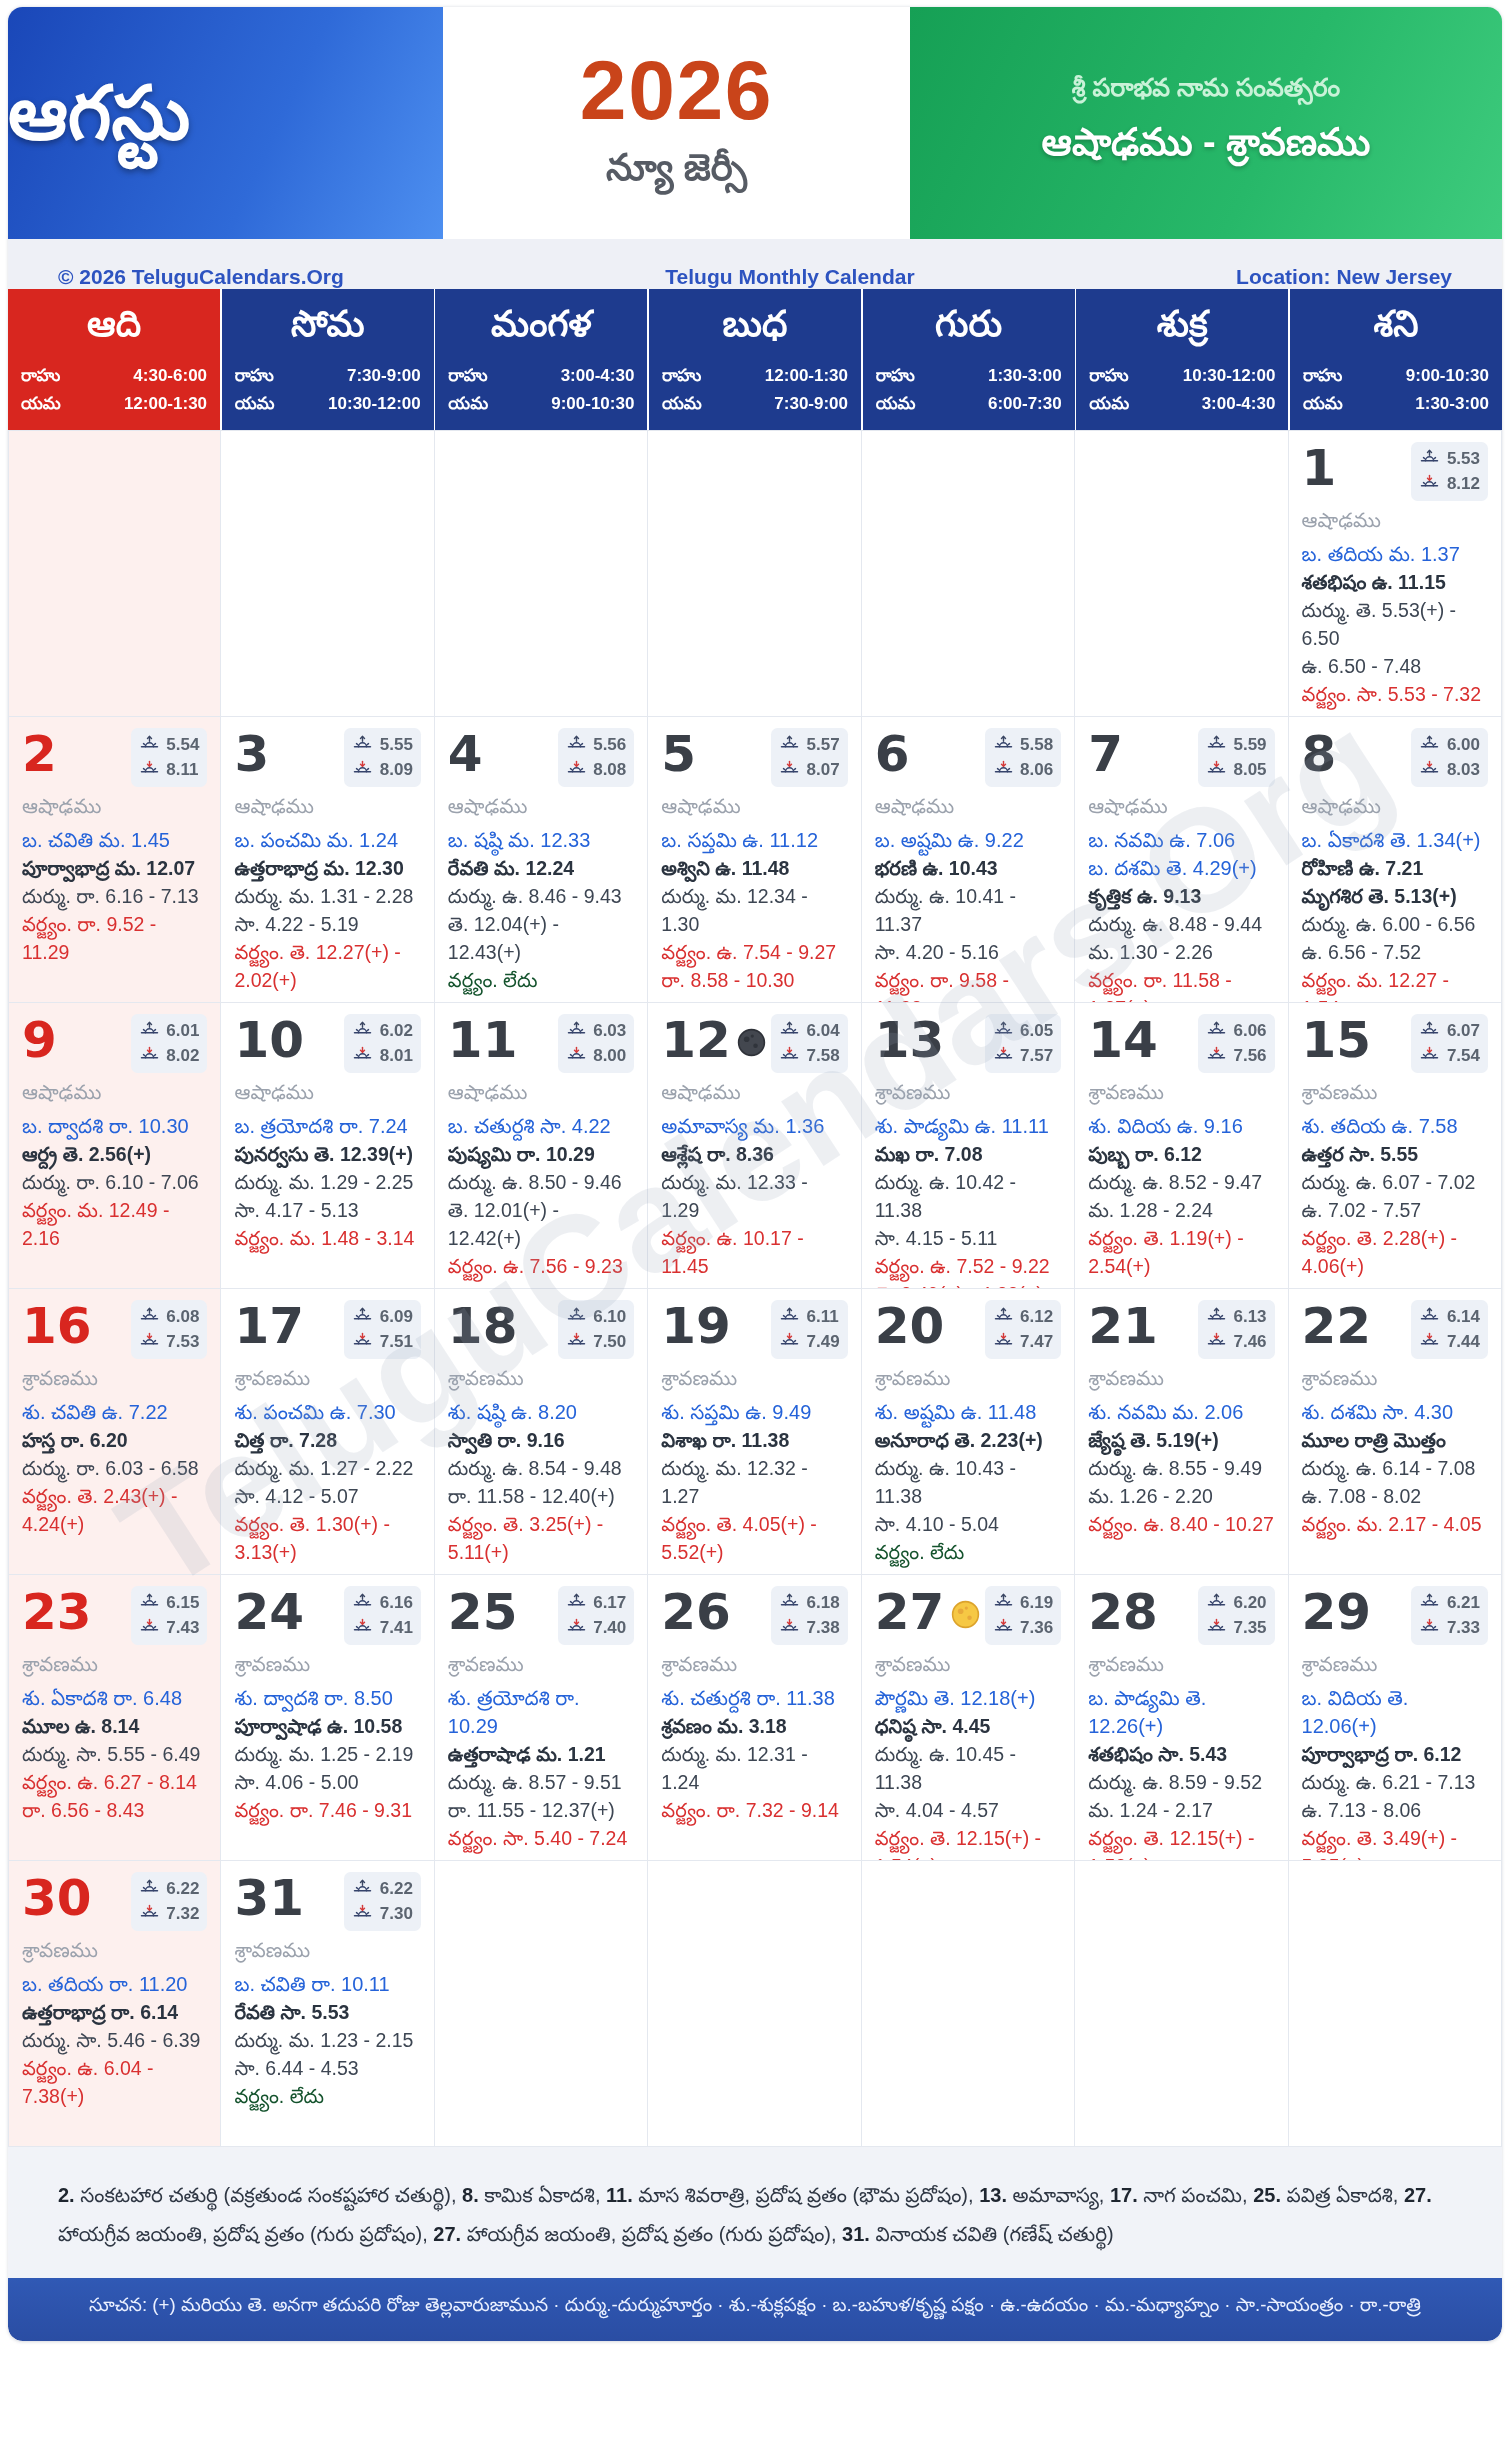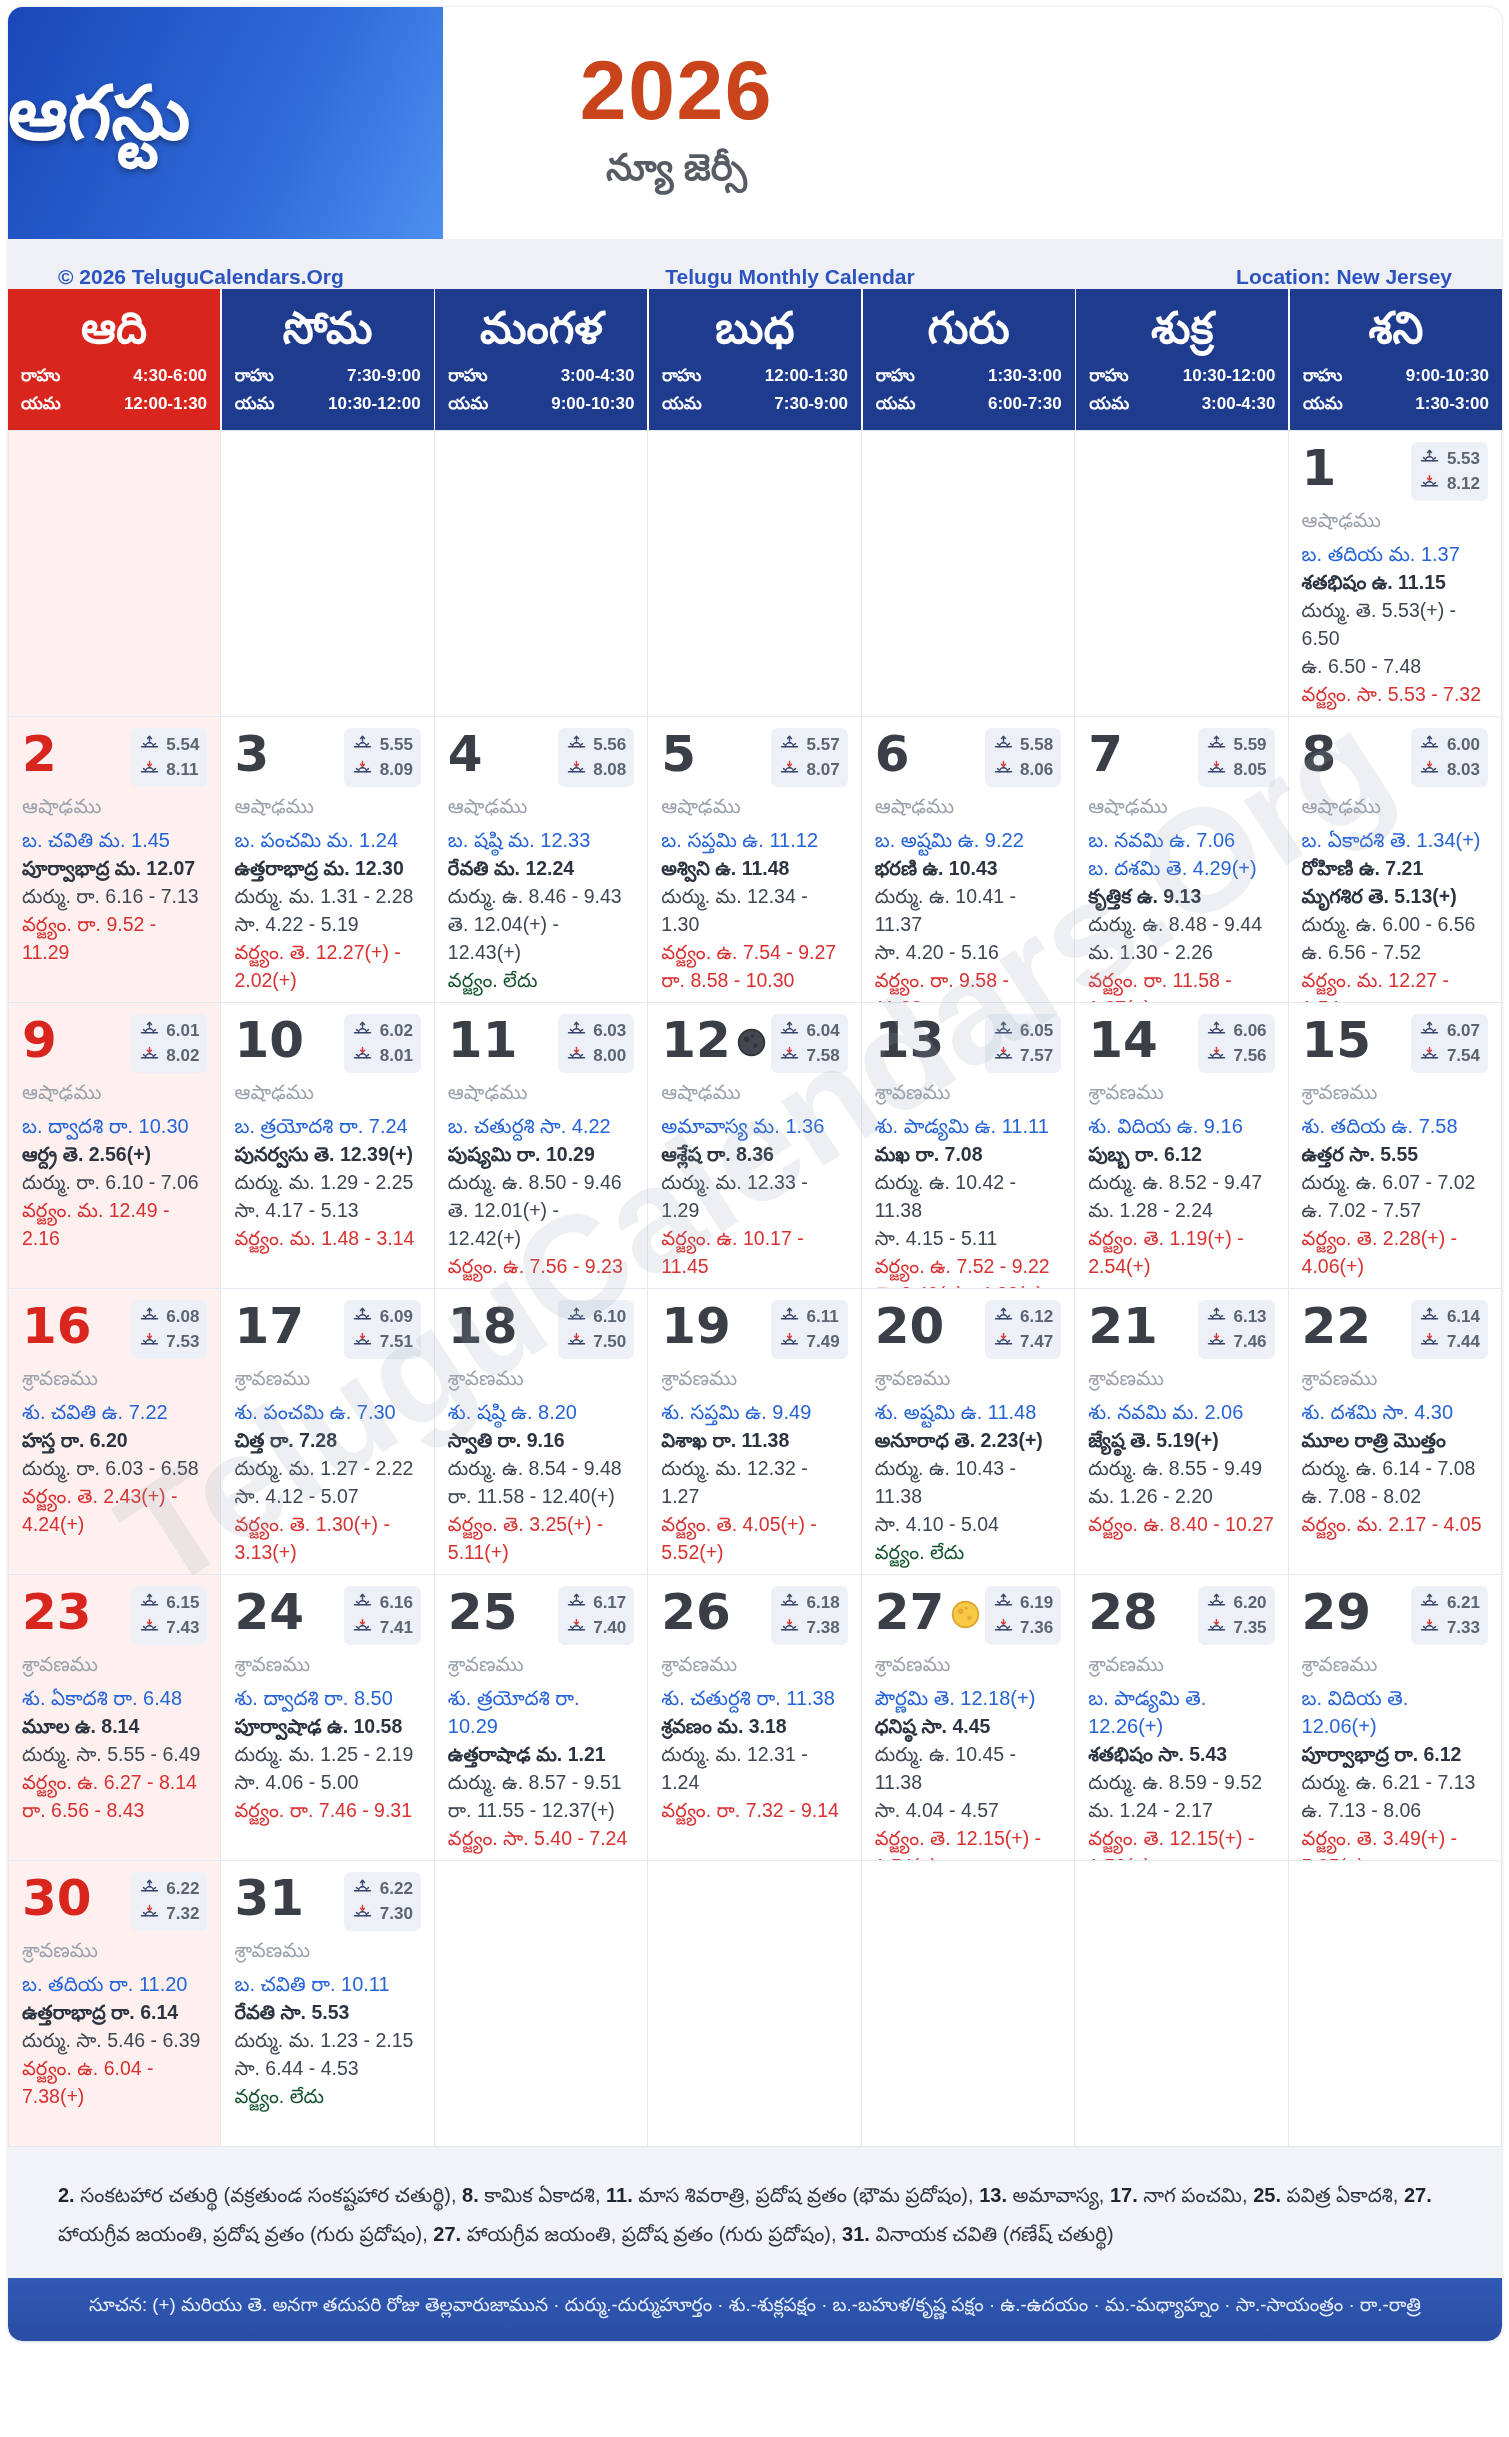--- a/index.html
+++ b/index.html
@@ -19,21 +19,21 @@
   .hdr-masam { font-size:38px; font-weight:800; color:#fff; text-shadow:0 1.6px 4px rgba(0,0,0,.25); }
 
   
   .subbar { height:50px; background:#eef0f6; display:flex; align-items:flex-end; justify-content:space-between; padding:0 50px; }
   .subbar span { font-size:21px; font-weight:700; color:#2d53c0; }
 
   
   .weekdays { display:grid; grid-template-columns:repeat(7,1fr); gap:1.6px; background:#fff; height:141px; }
   .wd { background:#1e3b8e; color:#fff; display:flex; flex-direction:column; justify-content:space-between; padding:11.4px 13px 13px; }
   .wd.sun { background:#d8261f; }
-  .wd-name { text-align:center; font-size:44px; font-weight:800; margin-top:3.2px; }
+  .wd-name { text-align:center; font-size:36px; font-weight:800; margin-top:3.2px; }
   .wd-times { display:flex; flex-direction:column; gap:4.9px; }
   .wd-row { display:flex; justify-content:space-between; font-size:17px; font-weight:600; }
 
   
   .grid-wrap { position:relative; }
   .watermark { position:absolute; top:42%; left:50%; transform:translate(-50%,-50%) rotate(-33deg); font-size:146px; font-weight:800; color:#9aa6b8; opacity:.17; white-space:nowrap; z-index:2; pointer-events:none; }
   .grid { display:grid; grid-template-columns:repeat(7,1fr); grid-auto-rows:286px; position:relative; z-index:1; border-top:0.8px solid #e4e8ef; }
   .cell { background:#fff; border-right:0.8px solid #e4e8ef; border-bottom:0.8px solid #e4e8ef; padding:11.4px 13px 6.5px; overflow:hidden; }
   .cell:nth-child(7n+1) { border-left:0.8px solid #e4e8ef; }
   .cell.sun { background:#fdf0ee; }
@@ -72,20 +72,24 @@
   <div class="card">
 
     <div class="header">
       <div class="hdr-left">
         <span class="hdr-month">ఆగస్టు</span>
       </div>
       <div class="hdr-mid">
         <div class="hdr-year">2026</div>
         <div class="hdr-region">న్యూ జెర్సీ</div>
       </div>
+      <div class="hdr-right">
+        <div class="hdr-samvatsaram">శ్రీ పరాభవ నామ సంవత్సరం</div>
+        <div class="hdr-masam">ఆషాఢము - శ్రావణము</div>
+      </div>
     </div>
 
     <div class="subbar">
       <span>© 2026 TeluguCalendars.Org</span>
       <span>Telugu Monthly Calendar</span>
       <span>Location: New Jersey</span>
     </div>
 
     <div class="weekdays" id="weekdays">
         <div class="wd sun">

